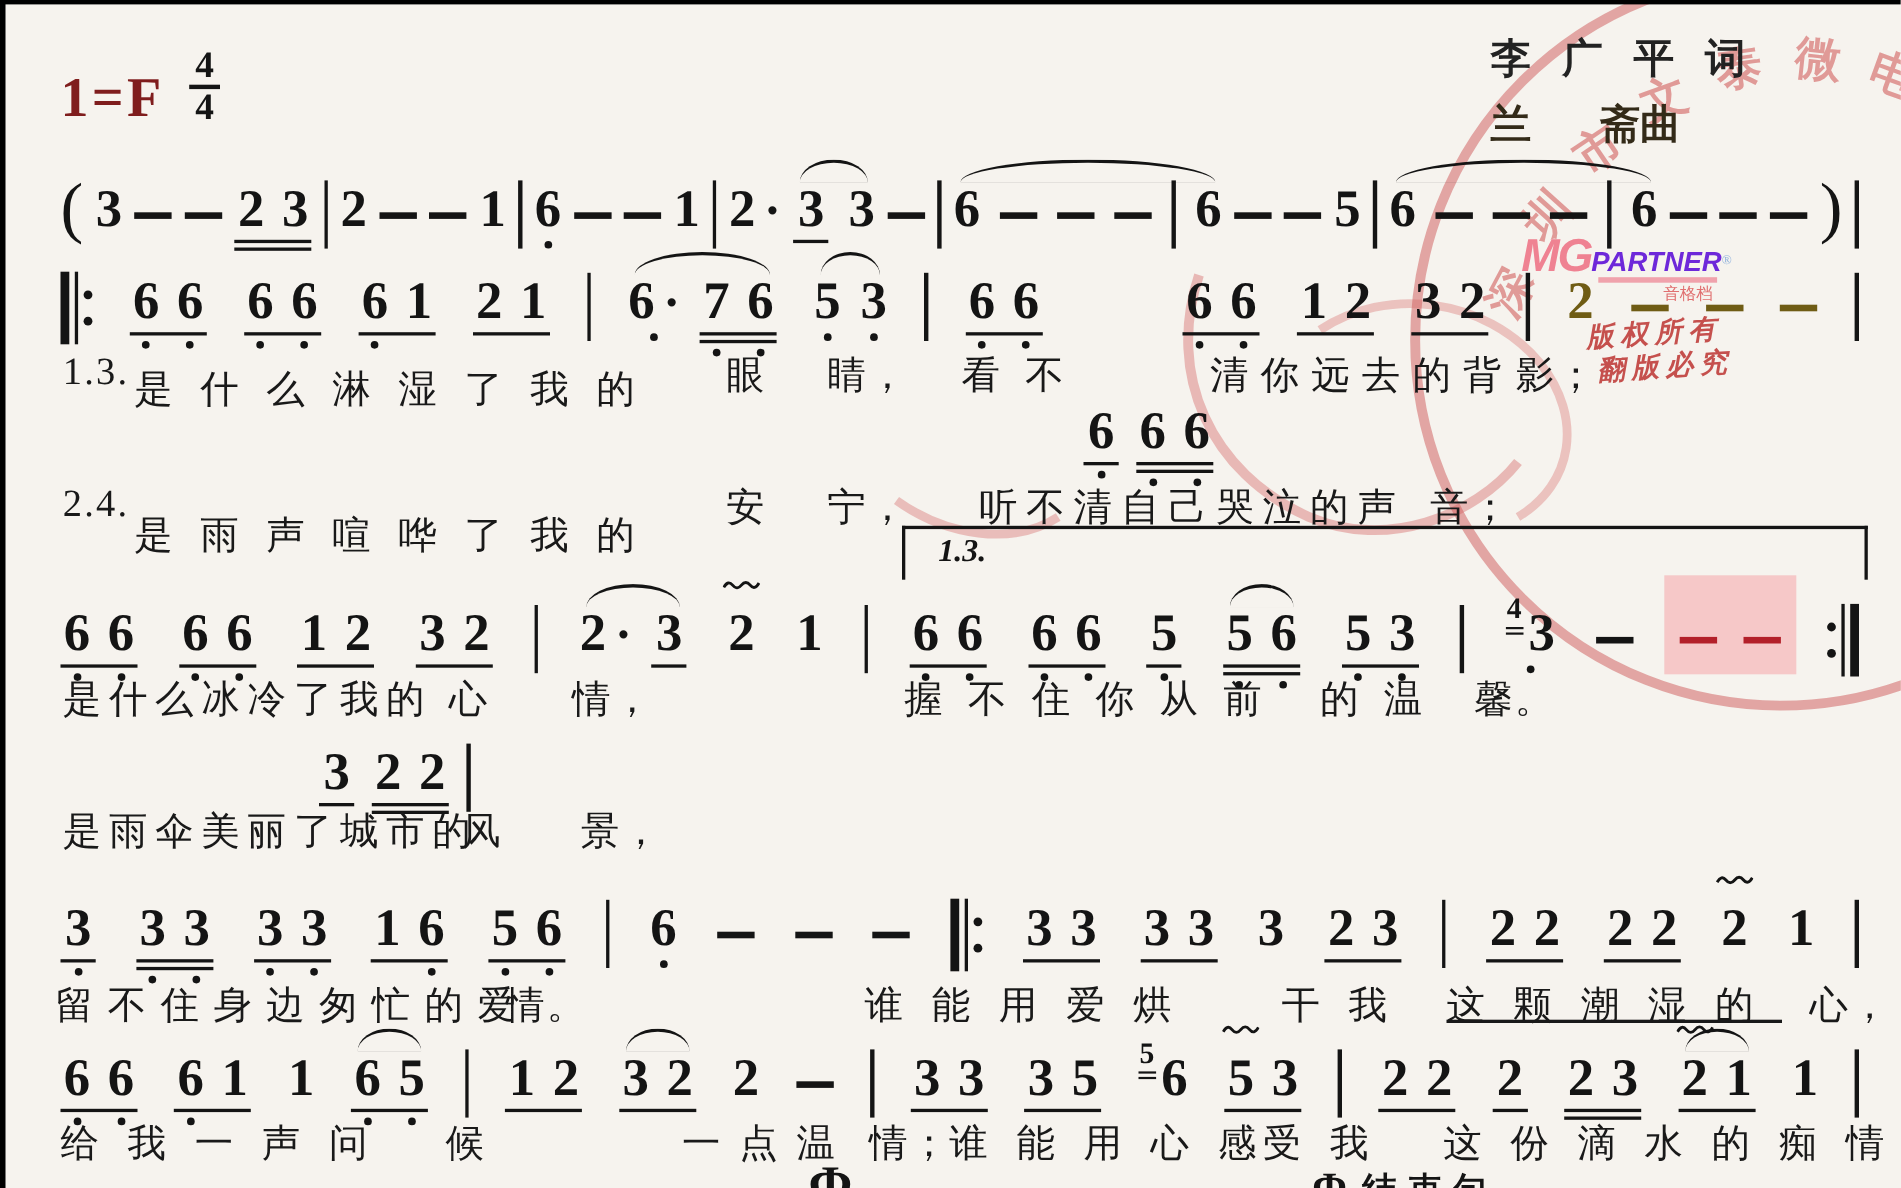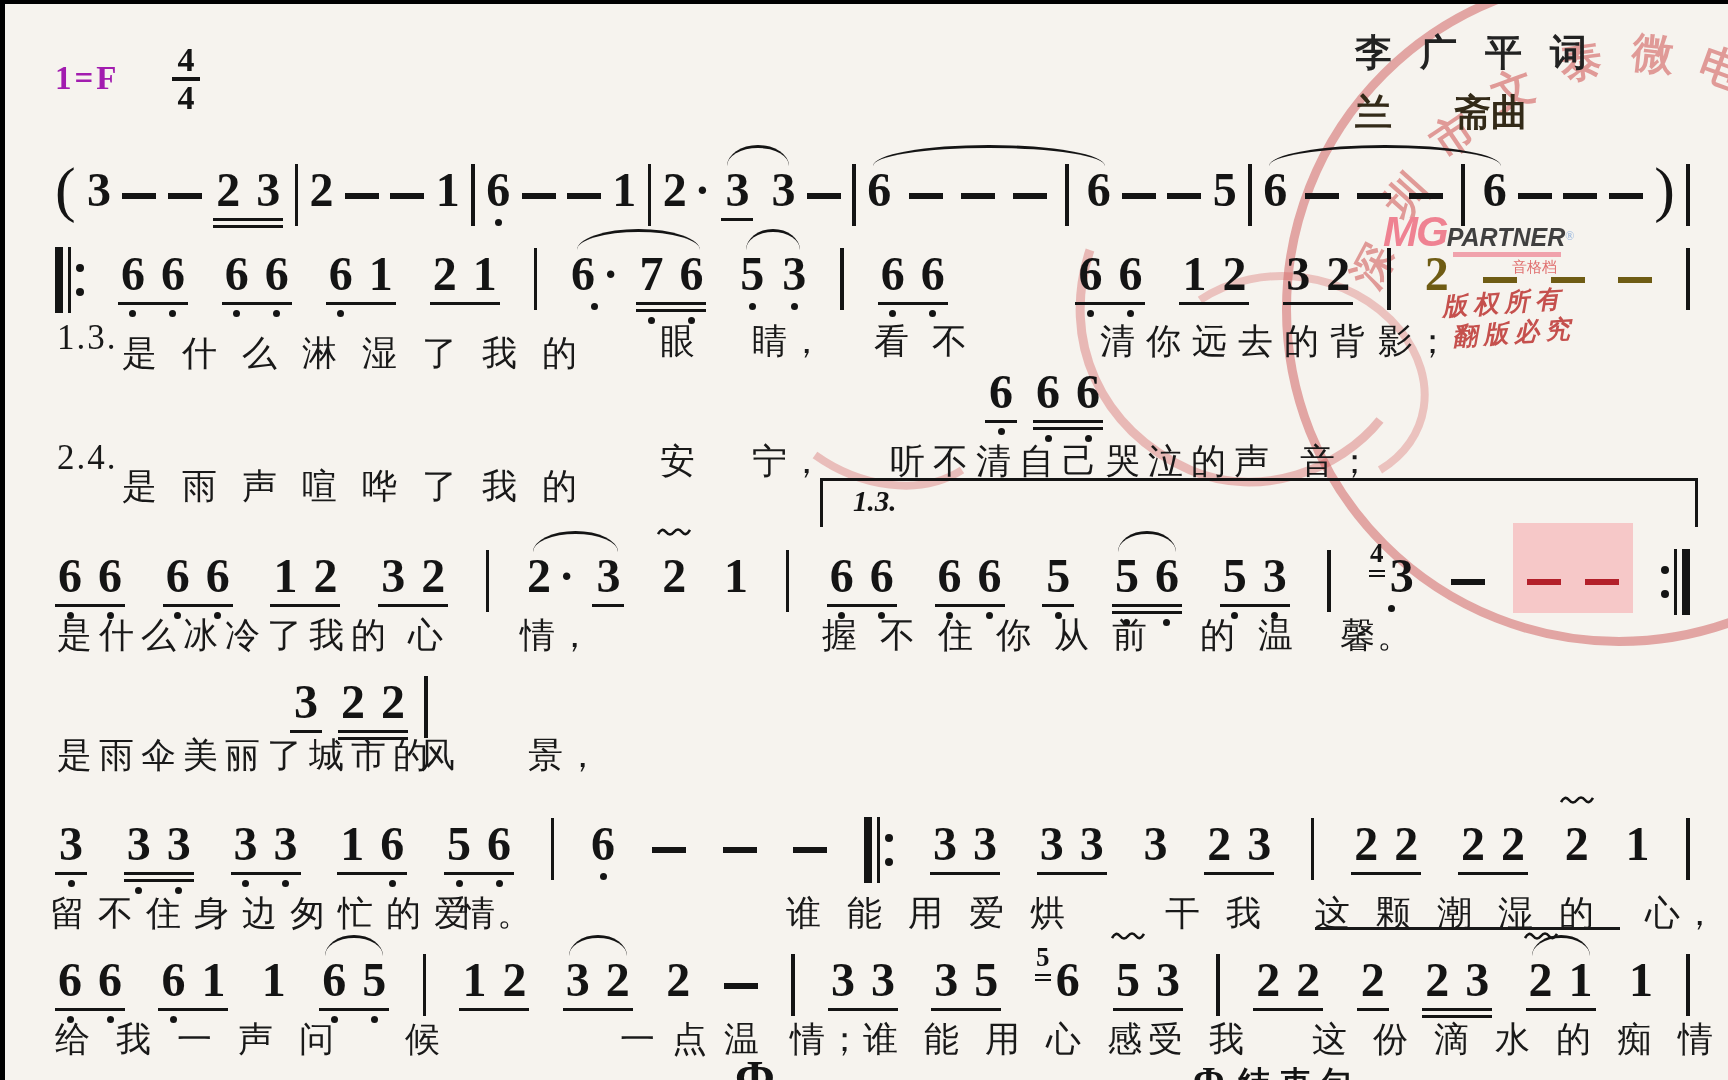--- a/index.html
+++ b/index.html
@@ -3,38 +3,38 @@
 <meta charset="utf-8">
 <style>
   html,body{margin:0;padding:0}
   body{width:1728px;height:1080px;position:relative;overflow:hidden;
        background:#f6f3ee;font-family:"Liberation Serif","DejaVu Serif",serif;}
   .sheet{position:absolute;inset:0}
   .edge-top{position:absolute;left:0;top:0;width:100%;height:4px;background:#000;z-index:9}
   .edge-left{position:absolute;left:0;top:0;width:5px;height:100%;background:#000;z-index:9}
 
   
-  .keysig{position:absolute;left:55px;top:60px;font-size:33px;font-weight:700;letter-spacing:3px;color:#a21caf}
+  .keysig{position:absolute;left:55px;top:60px;font-size:51px;font-weight:700;letter-spacing:3px;color:#7f1d1d}
   .ts{position:absolute;left:172px;top:44px;display:flex;flex-direction:column;align-items:center;color:#141414}
   .ts span{font-size:34px;font-weight:700;line-height:.95}
   .ts i{display:block;width:28px;height:3.5px;background:#141414;margin:1px 0}
   .title{position:absolute;left:608px;top:18px;margin:0;font-size:60px;font-weight:700;
          letter-spacing:57px;white-space:nowrap;color:#161616}
   .credit1{position:absolute;left:1355px;top:28px;font-size:37px;font-weight:700;letter-spacing:28px;color:#222;white-space:nowrap}
   .credit2{position:absolute;left:1355px;top:88px;font-size:37px;font-weight:700;color:#332a18;white-space:nowrap}
   .credit2 .c2b{margin-left:62px}
 
   
   .seal{position:absolute;left:1282px;top:-28px;width:656px;height:656px;border-radius:50%;
         border:9px solid rgba(206,88,88,.5);z-index:0}
   .sealchars span{position:absolute;font-size:42px;font-weight:700;color:rgba(205,80,80,.55);z-index:0}
   .sig{position:absolute;left:0;top:0;z-index:0}
   .logo{position:absolute;left:1383px;top:208px;z-index:1;white-space:nowrap}
   .mg{font-style:italic;font-weight:900;font-size:42px;color:#ef8292;letter-spacing:-2px;font-family:"Liberation Sans",sans-serif}
-  .partner{font-style:italic;font-weight:800;font-size:25px;color:#404040;font-family:"Liberation Sans",sans-serif}
+  .partner{font-style:italic;font-weight:800;font-size:25px;color:#6d28d9;font-family:"Liberation Sans",sans-serif}
   .reg{font-size:12px;color:#92b3dd;vertical-align:super}
   .logo-bar{position:absolute;left:1453px;top:252px;width:108px;height:5px;background:#f0a2ac;z-index:1}
   .logo-sub{position:absolute;left:1512px;top:258px;font-size:15px;color:#e07070;z-index:1}
   .cp1,.cp2{position:absolute;font-size:25px;font-style:italic;font-weight:700;color:#c5504d;
             letter-spacing:6px;transform:rotate(-4deg);z-index:1;white-space:nowrap}
   .cp1{left:1442px;top:286px}.cp2{left:1452px;top:316px}
 
   
   .mline{position:absolute;display:flex;align-items:flex-start;z-index:2}
   .dg{font-size:48px;font-weight:700;line-height:1;color:#141414;font-family:"Liberation Serif",serif}

